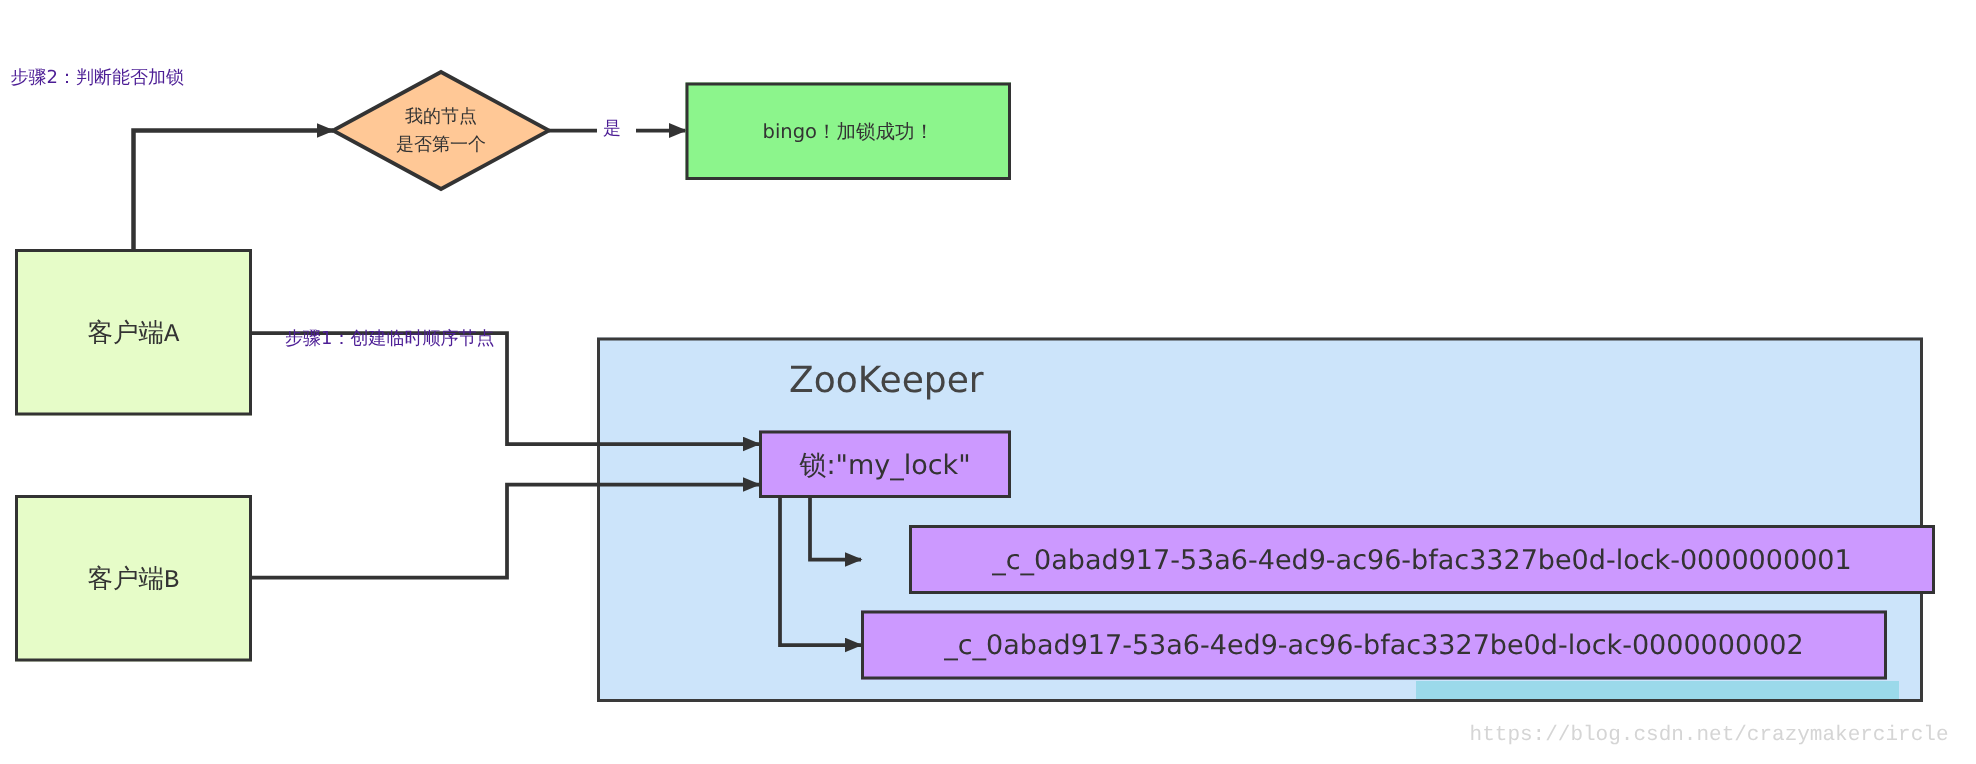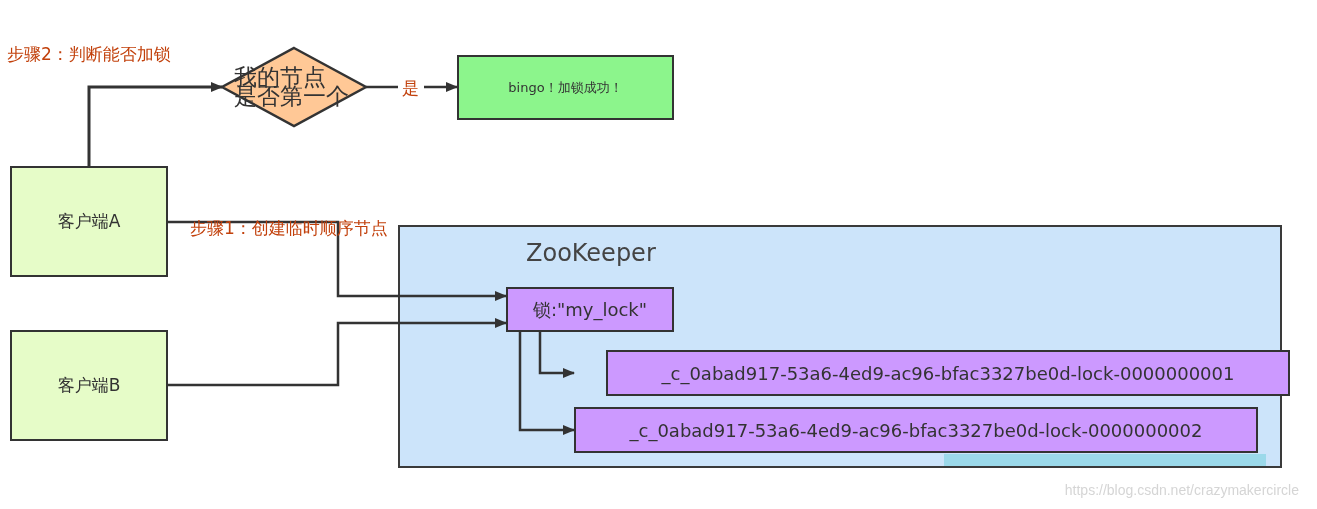--- a/index.html
+++ b/index.html
@@ -1,28 +1,28 @@
 <!DOCTYPE html>
 <html><head>
 <meta charset="utf-8">
 <style>
   html, body { margin: 0; padding: 0; background: #ffffff; }
   body { width: 1317px; height: 509px; position: relative; overflow: hidden;
          font-family: "DejaVu Sans", "Liberation Sans", sans-serif; color: #333; }
   svg.connectors { position: absolute; left: 0; top: 0; width: 1317px; height: 509px; }
   .box { position: absolute; box-sizing: border-box; border: 2px solid #333;
          display: flex; align-items: center; justify-content: center; color: #333; }
-  .client { background: #e6fcc8; font-size: 17px; }
+  .client { background: #e6fcc8; font-size: 17px; font-family: Liberation Mono, monospace; }
   .success { background: #8cf58c; font-size: 13px; }
   .zk { background: #cce4fa; border-color: #3a3a3a; }
   .node { background: #cc99ff; font-size: 18px; }
-  .label { position: absolute; font-size: 17px; color: #c2410c; white-space: nowrap; }
+  .label { position: absolute; font-size: 12px; color: #4c1d95; white-space: nowrap; }
   .zk-title { position: absolute; left: 126px; top: 12px; font-size: 24px; color: #444; }
-  .diamond-text { position: absolute; font-size: 23px; color: #333; text-align: left; line-height: 19px; }
-  .watermark { position: absolute; right: 18px; top: 482px; font-size: 14px; color: #d5d5d5; font-family: Liberation Sans, sans-serif; }
+  .diamond-text { position: absolute; font-size: 12px; color: #333; text-align: center; line-height: 19px; }
+  .watermark { position: absolute; right: 18px; top: 482px; font-size: 14px; color: #d5d5d5; font-family: Liberation Mono, monospace; }
   .bar { position: absolute; left: 944px; top: 454px; width: 322px; height: 12px; background: #9bd9ea; }
 </style>
 </head>
 <body>
 
 <div class="box zk" style="left:398px; top:225px; width:884px; height:243px; display:block;">
   <div class="zk-title">ZooKeeper</div>
 </div>
 
 <svg class="connectors" viewBox="0 0 1317 509">

